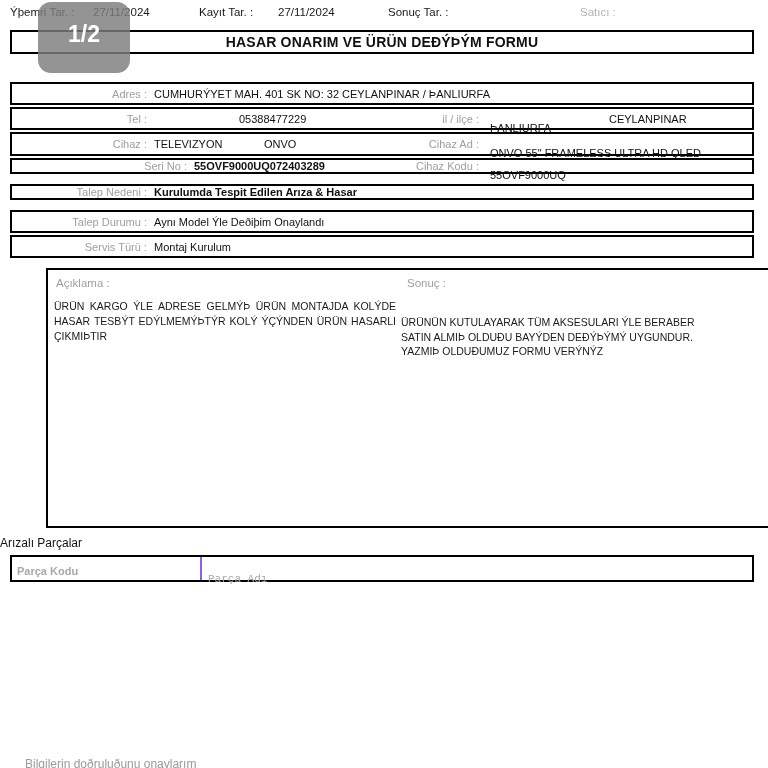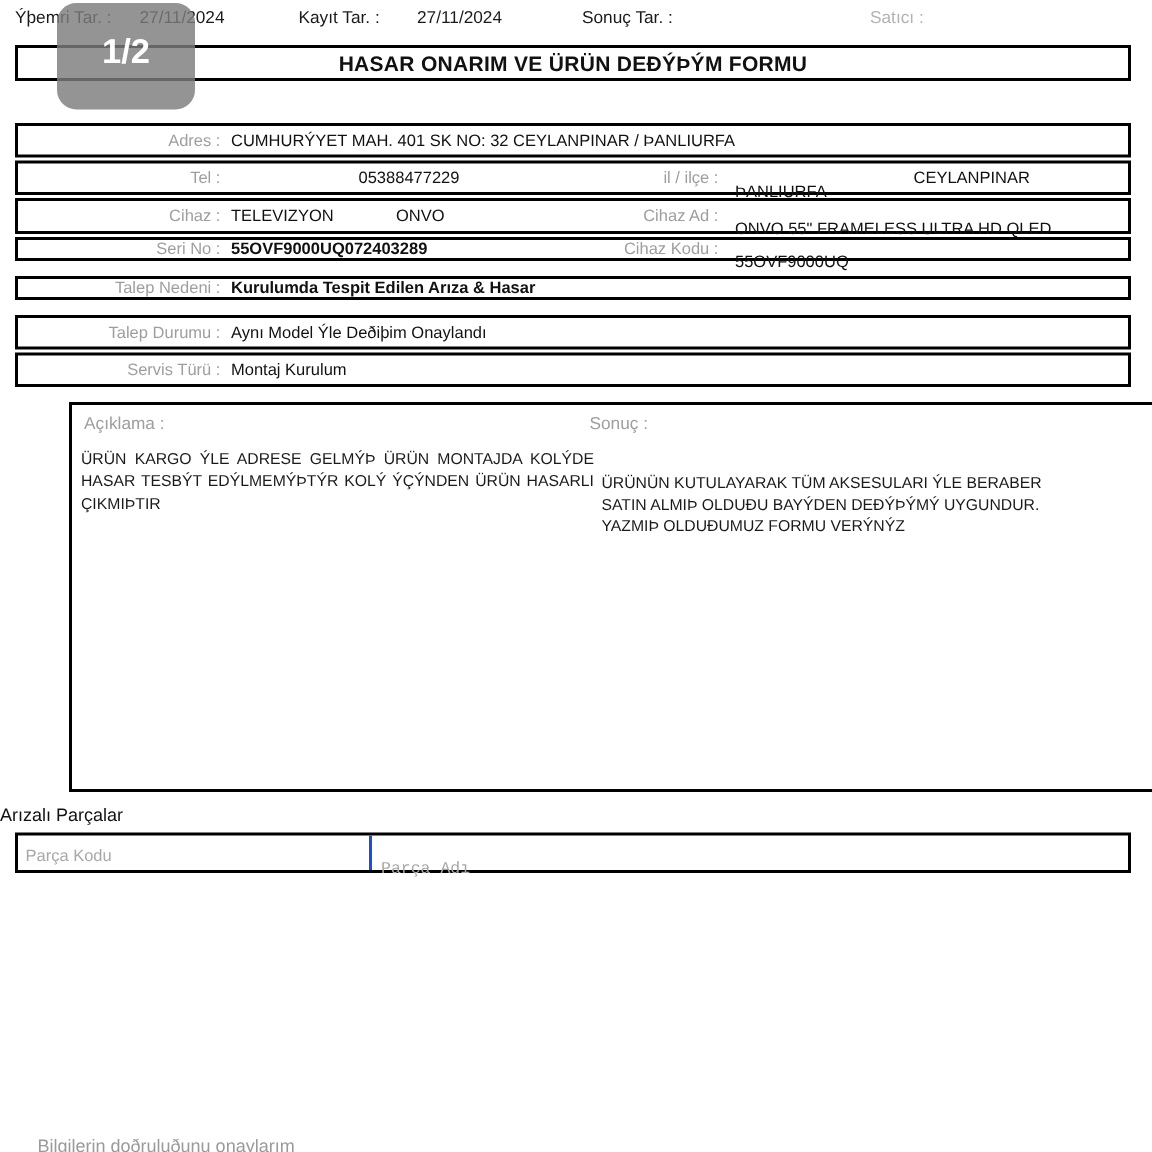--- a/index.html
+++ b/index.html
@@ -36,40 +36,40 @@
   .val2b { position:absolute; left:597px; color:#111; white-space:pre; }
   .valx  { position:absolute; left:252px; color:#111; white-space:pre; }
 
   .titlebox { top:30px; height:24px; display:flex; align-items:center; justify-content:center; }
   .titlebox .t { font-weight:bold; font-size:14px; letter-spacing:0.2px; }
 
   .r-ad    { top:56px;  height:24px; }
   .r-adres { top:82px;  height:23px; }
   .r-tel   { top:107px; height:23px; }
   .r-cihaz { top:132px; height:24px; }
-  .r-seri  { top:158px; height:16px; }
+  .r-seri  { top:158px; height:16px;padding-left:40px; }
   .r-tn    { top:184px; height:16px; }
   .r-td    { top:210px; height:23px; }
   .r-st    { top:235px; height:23px; }
 
   
   .descbox { top:268px; height:260px;margin-left:36px; }
   .desc-label { position:absolute; color:#9e9e9e; font-size:11.5px; }
   .dl-aciklama { left:8px; top:7px; }
-  .dl-sonuc { left:345px; top:7px; }
+  .dl-sonuc { left:359px; top:7px; }
   .desc-text { position:absolute; font-size:10.5px; color:#1a1a1a; }
   .txt-aciklama { left:6px; top:29px; width:342px; line-height:15px; }
   .txt-sonuc   { left:353px; top:45px; width:374px; line-height:14.5px; }
   .jline { text-align:justify; text-align-last:justify; }
 
   
   .parts-title { position:absolute; left:0; top:536px; width:768px; 
                  font-size:12px; color:#111; }
   .partsbox { top:555px; height:27px; display:flex; align-items:stretch; }
-  .pt-c1 { width:236px; border-right:2px solid #1d4ed8; padding:4px 5px; }
+  .pt-c1 { width:190px; border-right:2px solid #8b5cf6; padding:4px 5px;font-weight:bold; }
   .pt-c2 { flex:1; padding:12px 6px;font-family:Liberation Mono, monospace; }
   .pt-h { color:#a8a8a8; font-size:11px; }
 
   .footer-note { position:absolute; left:25px; top:757px; font-size:12px; color:#9a9a9a; }
 </style>
 </head>
 <body>
 
 <div class="page">
 

